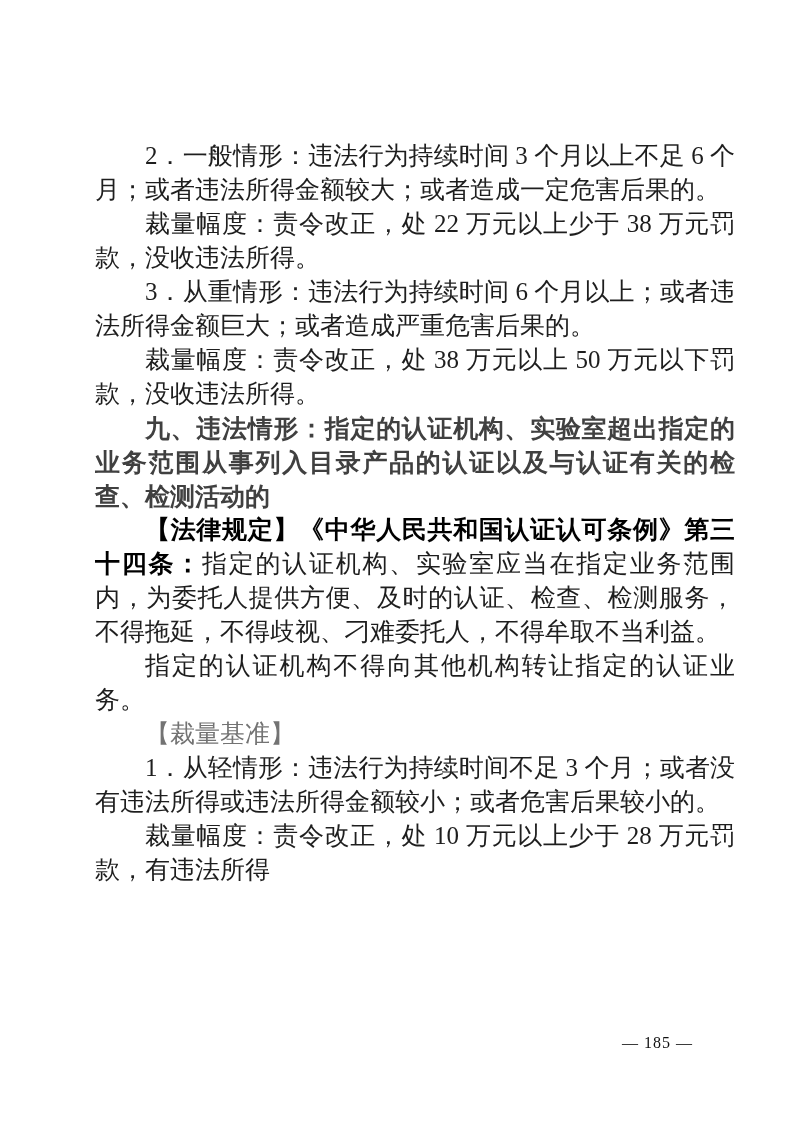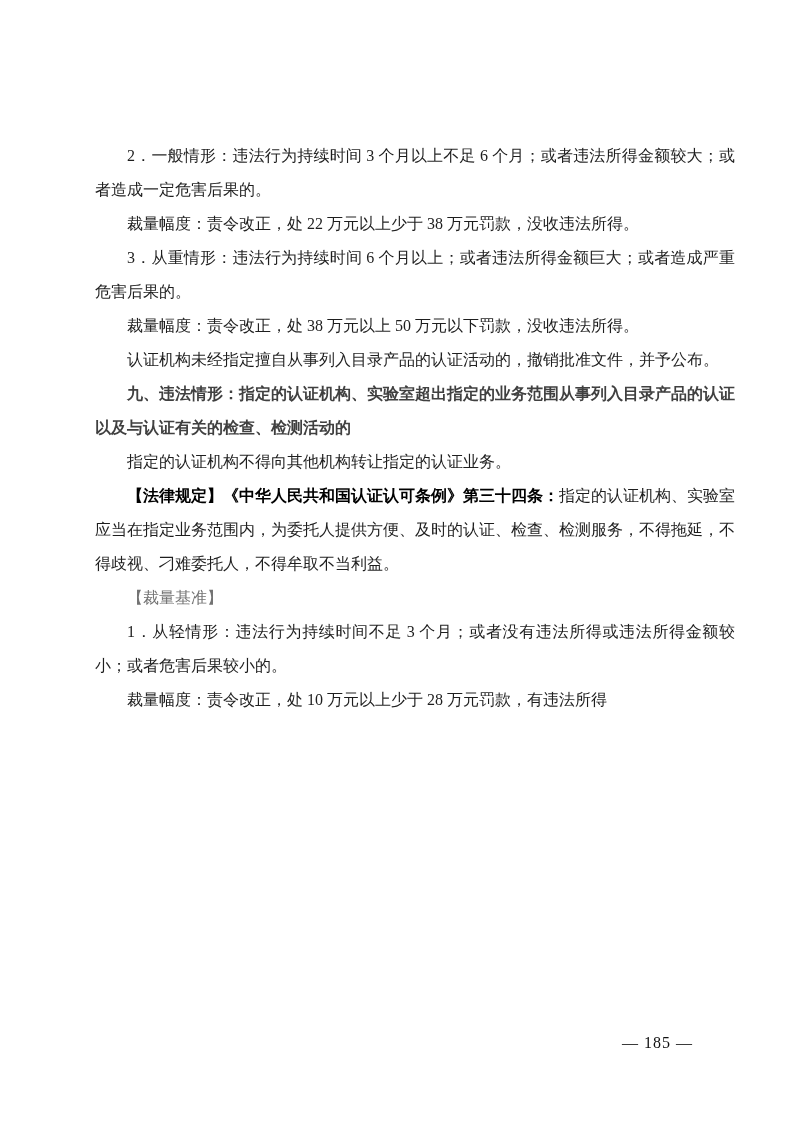--- a/index.html
+++ b/index.html
@@ -14,21 +14,21 @@
     background: #ffffff;
     overflow: hidden;
     font-family: "Liberation Serif", serif;
   }
   .textblock {
     position: absolute;
     left: 95px;
     top: 139px;
     width: 640px;
     color: #1e1e1e;
-    font-size: 16px;
+    font-size: 25px;
     line-height: 34px;
     text-align: justify;
     text-justify: inter-ideograph;
   }
   .textblock p {
     margin: 0;
     padding: 0;
     text-indent: 2em;
   }
   p.heading {
@@ -64,27 +64,26 @@
   <div class="textblock">
 
     <p class="body">2．一般情形：违法行为持续时间 3 个月以上不足 6 个月；或者违法所得金额较大；或者造成一定危害后果的。</p>
 
     <p class="body">裁量幅度：责令改正，处 22 万元以上少于 38 万元罚款，没收违法所得。</p>
 
     <p class="body">3．从重情形：违法行为持续时间 6 个月以上；或者违法所得金额巨大；或者造成严重危害后果的。</p>
 
     <p class="body">裁量幅度：责令改正，处 38 万元以上 50 万元以下罚款，没收违法所得。</p>
 
-    <p class="body">认证机构未经指定擅自从事列入目录产品的认证活动的，撤销批准文件，并予公布。</p>
 
     <p class="heading">九、违法情形：指定的认证机构、实验室超出指定的业务范围从事列入目录产品的认证以及与认证有关的检查、检测活动的</p>
 
+    <p class="body"><b class="bold-prefix">【法律规定】《中华人民共和国认证认可条例》第三十四条：</b><span>指定的认证机构、实验室应当在指定业务范围内，为委托人提供方便、及时的认证、检查、检测服务，不得拖延，不得歧视、刁难委托人，不得牟取不当利益。</span></p>
+
     <p class="body">指定的认证机构不得向其他机构转让指定的认证业务。</p>
-
-    <p class="body"><b class="bold-prefix">【法律规定】《中华人民共和国认证认可条例》第三十四条：</b><span>指定的认证机构、实验室应当在指定业务范围内，为委托人提供方便、及时的认证、检查、检测服务，不得拖延，不得歧视、刁难委托人，不得牟取不当利益。</span></p>
 
 
     <p class="subheading">【裁量基准】</p>
 
     <p class="body">1．从轻情形：违法行为持续时间不足 3 个月；或者没有违法所得或违法所得金额较小；或者危害后果较小的。</p>
 
     <p class="body">裁量幅度：责令改正，处 10 万元以上少于 28 万元罚款，有违法所得</p>
 
   </div>
 

